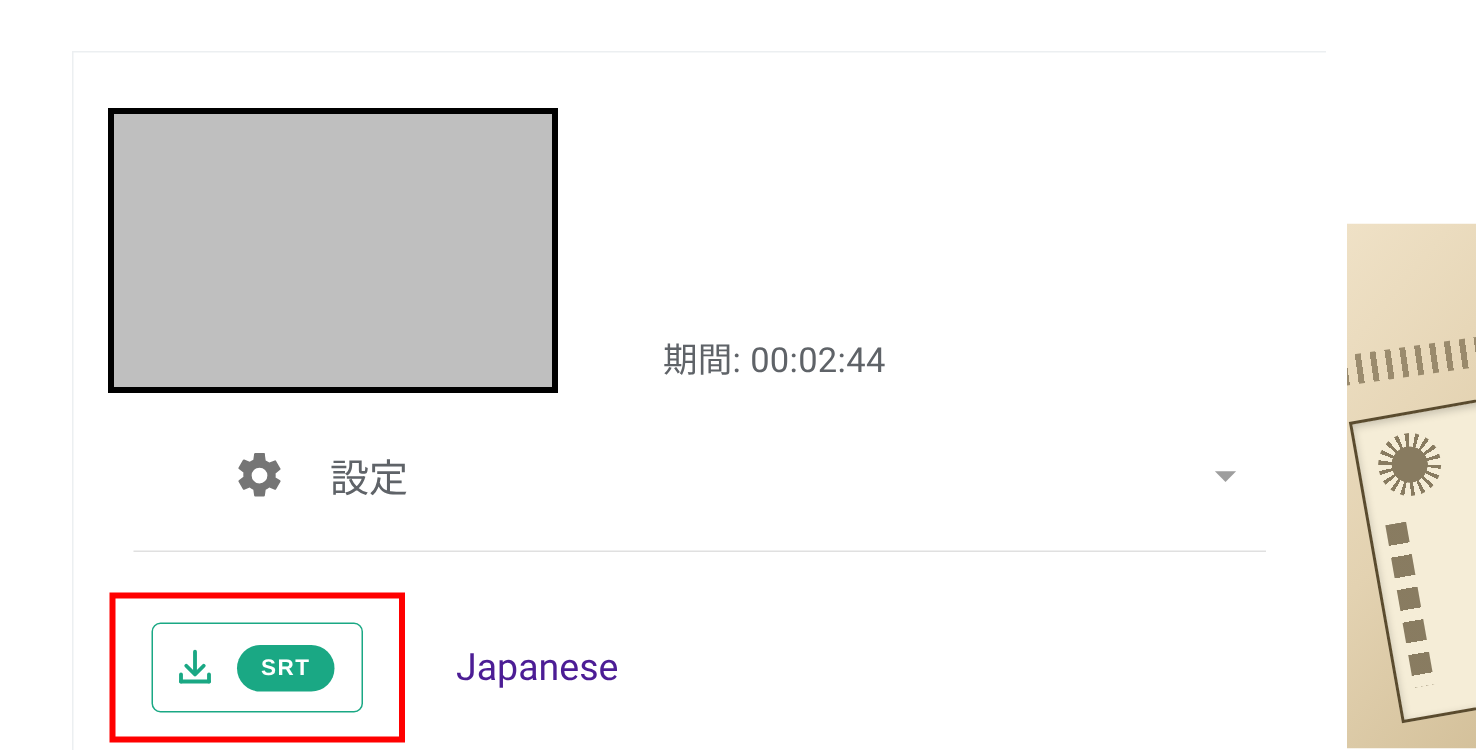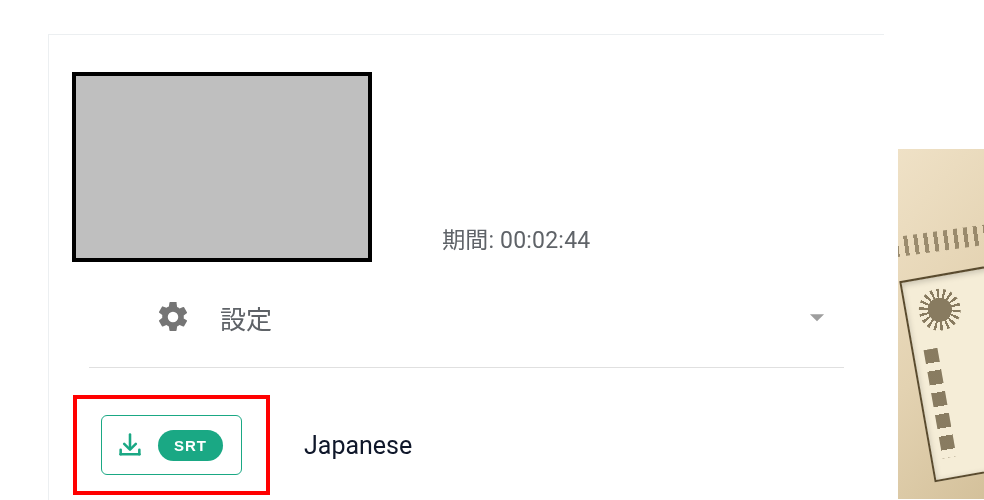--- a/index.html
+++ b/index.html
@@ -115,21 +115,21 @@
     font-weight: 700;
     font-size: 15px;
     letter-spacing: 1px;
     border-radius: 18px;
     padding: 8px 16px;
     line-height: 1;
   }
   .lang-label {
     margin-left: 34px;
     font-size: 25px;
-    color: #0f172a;
+    color: #4c1d95;
   }
   .right-image {
     position: absolute;
     top: 149px;
     left: 898px;
     width: 86px;
     height: 350px;
     overflow: hidden;
   }
   .right-image .bg {

